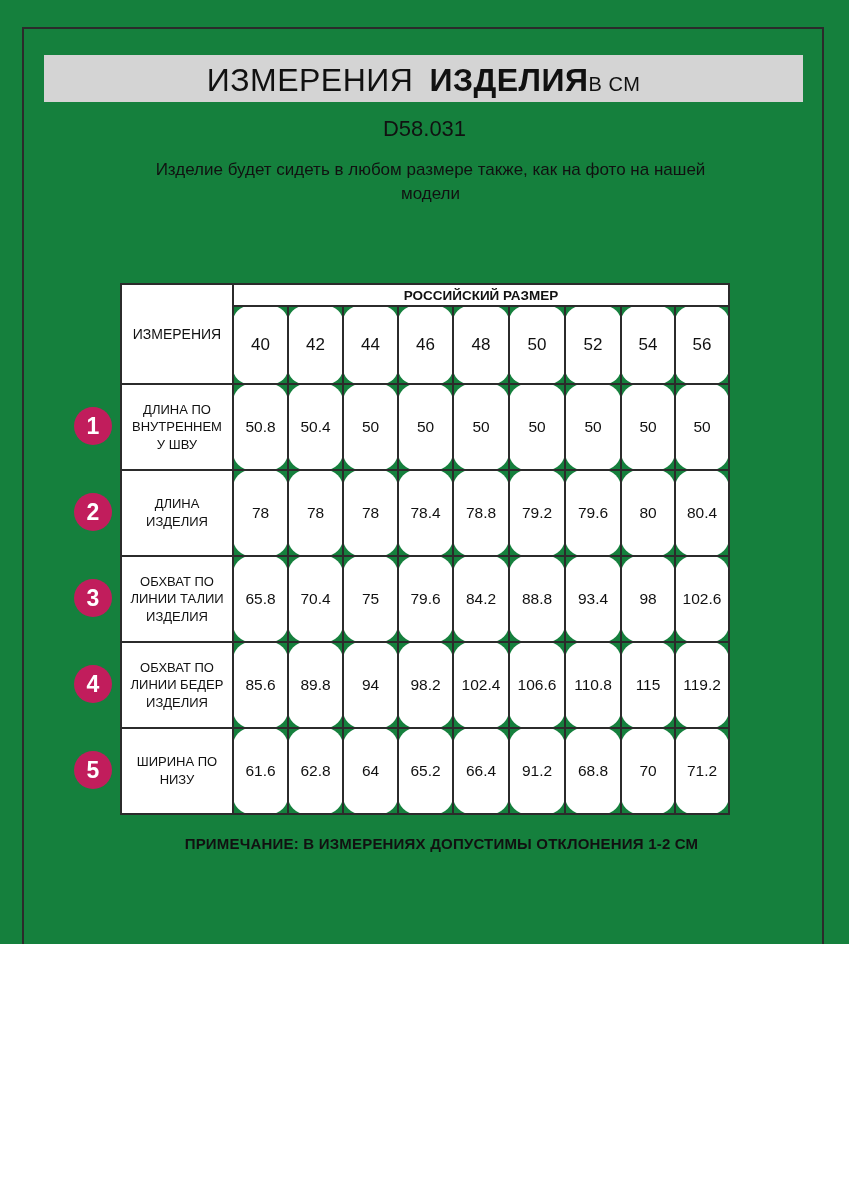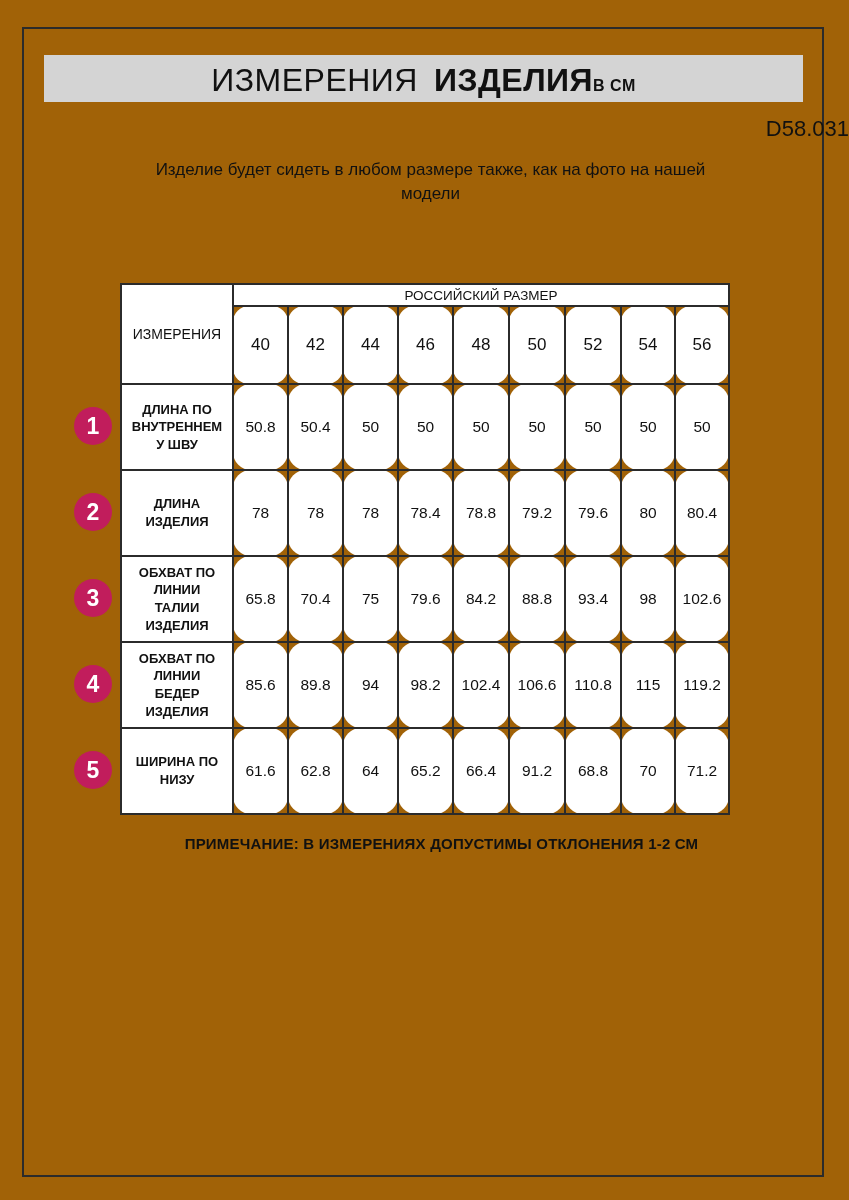--- a/index.html
+++ b/index.html
@@ -1,61 +1,61 @@
 <!DOCTYPE html>
 <html><head>
 <meta charset="utf-8">
 <style>
   * { margin: 0; padding: 0; box-sizing: border-box; }
   html, body { width: 849px; height: 1200px; background: #ffffff; }
   body { font-family: "Liberation Sans", "DejaVu Sans", sans-serif; color: #111; }
 
-  .sheet { position: relative; width: 849px; height: 1200px; background: #a16207; overflow: hidden; }
+  .sheet { position: relative; width: 849px; height: 944px; background: #15803d; overflow: hidden; }
 
   .page-border {
     position: absolute; left: 22px; top: 27px; width: 802px; height: 1150px;
     border: 2px solid #2b2b2b;
   }
 
   .title-bar {
     position: absolute; left: 44px; top: 55px; width: 759px; height: 47px;
     background: #d4d4d4;
     display: flex; align-items: baseline; justify-content: center;
     padding-top: 7px;
   }
   .title-word1 { font-size: 32px; font-weight: 400; letter-spacing: 0.5px; }
   .title-word2 { font-size: 32px; font-weight: 700; letter-spacing: 0.5px; margin-left: 16px; }
-  .title-unit  { font-size: 16px; font-weight: 700; letter-spacing: 0.5px; }
+  .title-unit  { font-size: 20px; font-weight: 400; letter-spacing: 0.5px; }
 
   .product-code {
     position: absolute; left: 0; top: 116px; width: 849px;
-    text-align: right; font-size: 22px; font-weight: 400;
+    text-align: center; font-size: 22px; font-weight: 400;
   }
 
   .subtitle {
     position: absolute; left: 125px; top: 158px; width: 611px;
     text-align: center; font-size: 17px; line-height: 1.4; font-weight: 400;
   }
 
   table.size-table {
     position: absolute; left: 120px; top: 283px;
     border-collapse: collapse; table-layout: fixed; width: 608px;
   }
   table.size-table th, table.size-table td {
     border: 2px solid #2b2b2b; text-align: center; vertical-align: middle;
     background: #fff;
   }
   .measure-hdr { font-size: 14px; font-weight: 400; }
   tr.group-row { height: 22px; }
-  .group-hdr { font-size: 13.5px; font-weight: 400; }
+  .group-hdr { font-size: 13.5px; font-weight: 700; }
   tr.size-row { height: 78px; }
   .size-cell { font-size: 17px; font-weight: 400; border-radius: 16px; }
   tbody tr { height: 86px; }
   .label-cell {
-    font-size: 13px; font-weight: 700; padding: 2px 8px;
+    font-size: 13px; font-weight: 400; padding: 2px 8px;
     overflow-wrap: break-word; word-break: break-word; line-height: 1.35;
   }
   .value-cell { font-size: 15.5px; font-weight: 400; border-radius: 18px; }
 
   .badge {
     position: absolute; left: 74px; width: 38px; height: 38px;
     border-radius: 50%; background: #c11d5c; color: #fff;
     font-size: 23px; font-weight: 700;
     display: flex; align-items: center; justify-content: center;
   }

